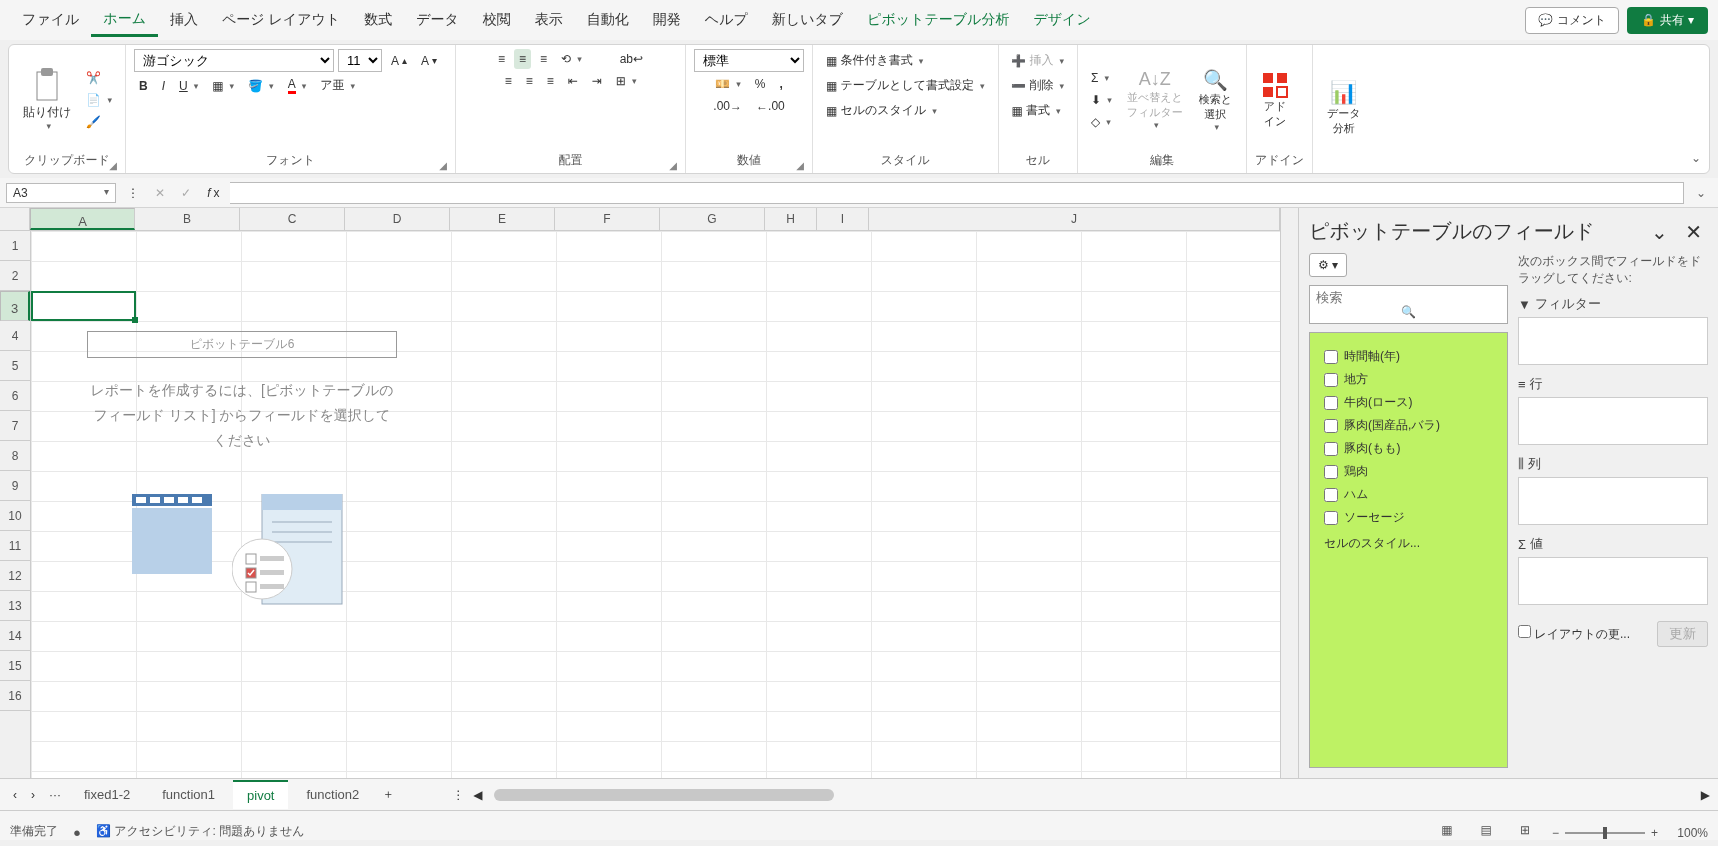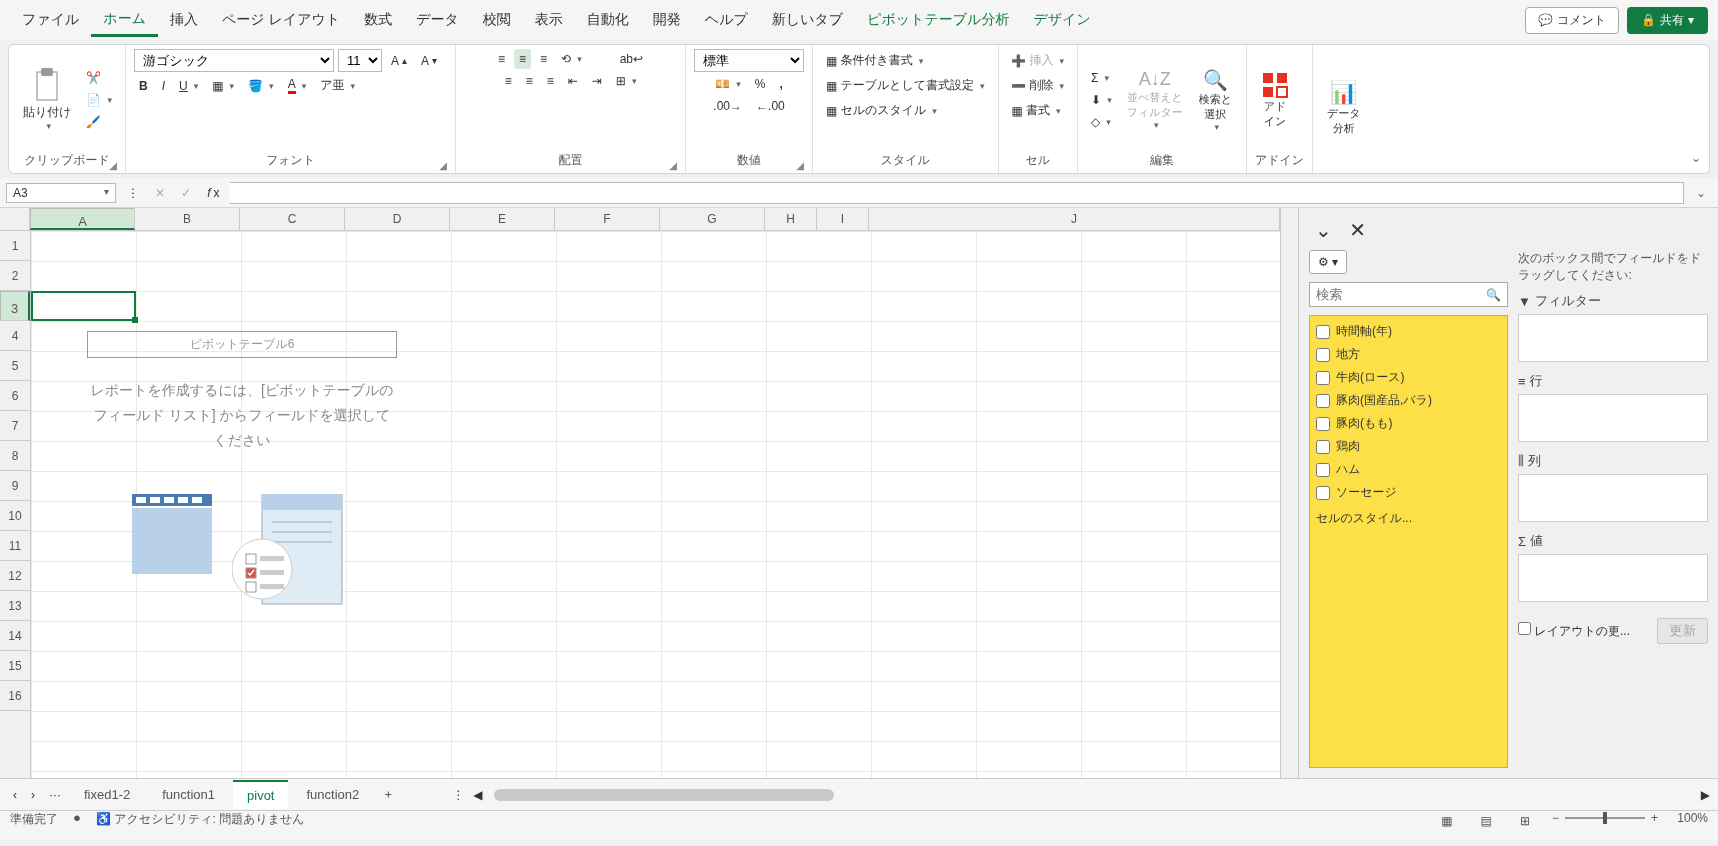--- a/index.html
+++ b/index.html
@@ -55,38 +55,38 @@
 .vscroll { width: 18px; background: #f0f0f0; border-left: 1px solid #ccc; }
 
 
 .field-pane { width: 420px; background: #f0f0f0; border-left: 1px solid #ccc; padding: 10px; display: flex; flex-direction: column; }
 .pane-title { font-size: 20px; display: flex; align-items: center; justify-content: space-between; margin-bottom: 8px; }
 .pane-cols { display: flex; gap: 10px; flex: 1; }
 .field-left { flex: 1; display: flex; flex-direction: column; }
 .field-right { width: 190px; display: flex; flex-direction: column; }
 .hint { font-size: 12px; color: #555; margin-bottom: 8px; }
 .gear-btn { border: 1px solid #aaa; background: #fff; padding: 4px 8px; border-radius: 3px; cursor: pointer; }
-.search-box { border: 1px solid #aaa; background: #fff; padding: 4px 6px; display: flex; align-items: center; justify-content: space-between; margin-bottom: 8px; }
-.field-list { border: 1px solid #aaa; background: #fde047; flex: 1; padding: 4px; overflow: auto; }
+.search-box { border: 1px solid #aaa; background: #fff; padding: 4px 6px; display: flex; align-items: center; justify-content: space-between; margin-bottom: 8px; flex-direction: column; }
+.field-list { border: 1px solid #aaa; background: #bef264; flex: 1; padding: 12px; overflow: auto; }
 .field-item { display: flex; align-items: center; gap: 6px; padding: 3px 2px; cursor: pointer; }
 .field-item input { width: 14px; height: 14px; }
 .area-box { margin-bottom: 10px; }
 .area-label { display: flex; align-items: center; gap: 4px; font-size: 13px; color: #444; margin-bottom: 4px; }
 .area-drop { border: 1px solid #ccc; background: #fff; height: 48px; }
 .pane-footer { display: flex; align-items: center; justify-content: space-between; margin-top: 6px; }
 
 
 .sheet-tabs { display: flex; align-items: center; background: #f5f5f5; border-top: 1px solid #ccc; height: 32px; padding: 0 8px; gap: 4px; }
 .tab { padding: 6px 14px; cursor: pointer; font-size: 13px; color: #555; }
 .tab.active { background: #fff; border-top: 2px solid #107c41; color: #107c41; }
 .hscroll-track { flex: 1; display: flex; align-items: center; padding: 0 8px; }
 .hscroll-bar { height: 12px; background: #c8c8c8; border-radius: 6px; width: 340px; }
 
 
-.status-bar { display: flex; align-items: flex-start; background: #f5f5f5; border-top: 1px solid #ccc; height: 30px; padding: 0 10px; gap: 16px; font-size: 12px; color: #555; }
+.status-bar { display: flex; align-items: flex-end; background: #f5f5f5; border-top: 1px solid #ccc; height: 30px; padding: 0 10px; gap: 16px; font-size: 12px; color: #555; }
 .status-bar .spacer { flex: 1; }
 .view-btn { padding: 3px 6px; cursor: pointer; }
 .zoom-slider { display: flex; align-items: center; gap: 6px; }
 .slider-track { width: 80px; height: 2px; background: #999; position: relative; }
 .slider-thumb { position: absolute; left: 38px; top: -5px; width: 4px; height: 12px; background: #555; }
 
 svg { display: block; }
 </style>
 </head>
 <body>
@@ -393,20 +393,21 @@
               </svg>
           </div>
         </div>
       </div>
     </div>
   </div>
   <div class="vscroll"></div>
 
   <div class="field-pane">
     <div class="pane-title">
+      <span>ピボットテーブルのフィールド</span>
       <span>
         <span style="cursor:pointer;padding:0 6px">⌄</span>
         <span style="cursor:pointer;padding:0 6px">✕</span>
       </span>
     </div>
     <div class="pane-cols">
       <div class="field-left">
         <div style="display:flex;justify-content:space-between;align-items:flex-start;margin-bottom:8px">
           <div class="gear-btn"><span>⚙</span> ▾</div>
         </div>

